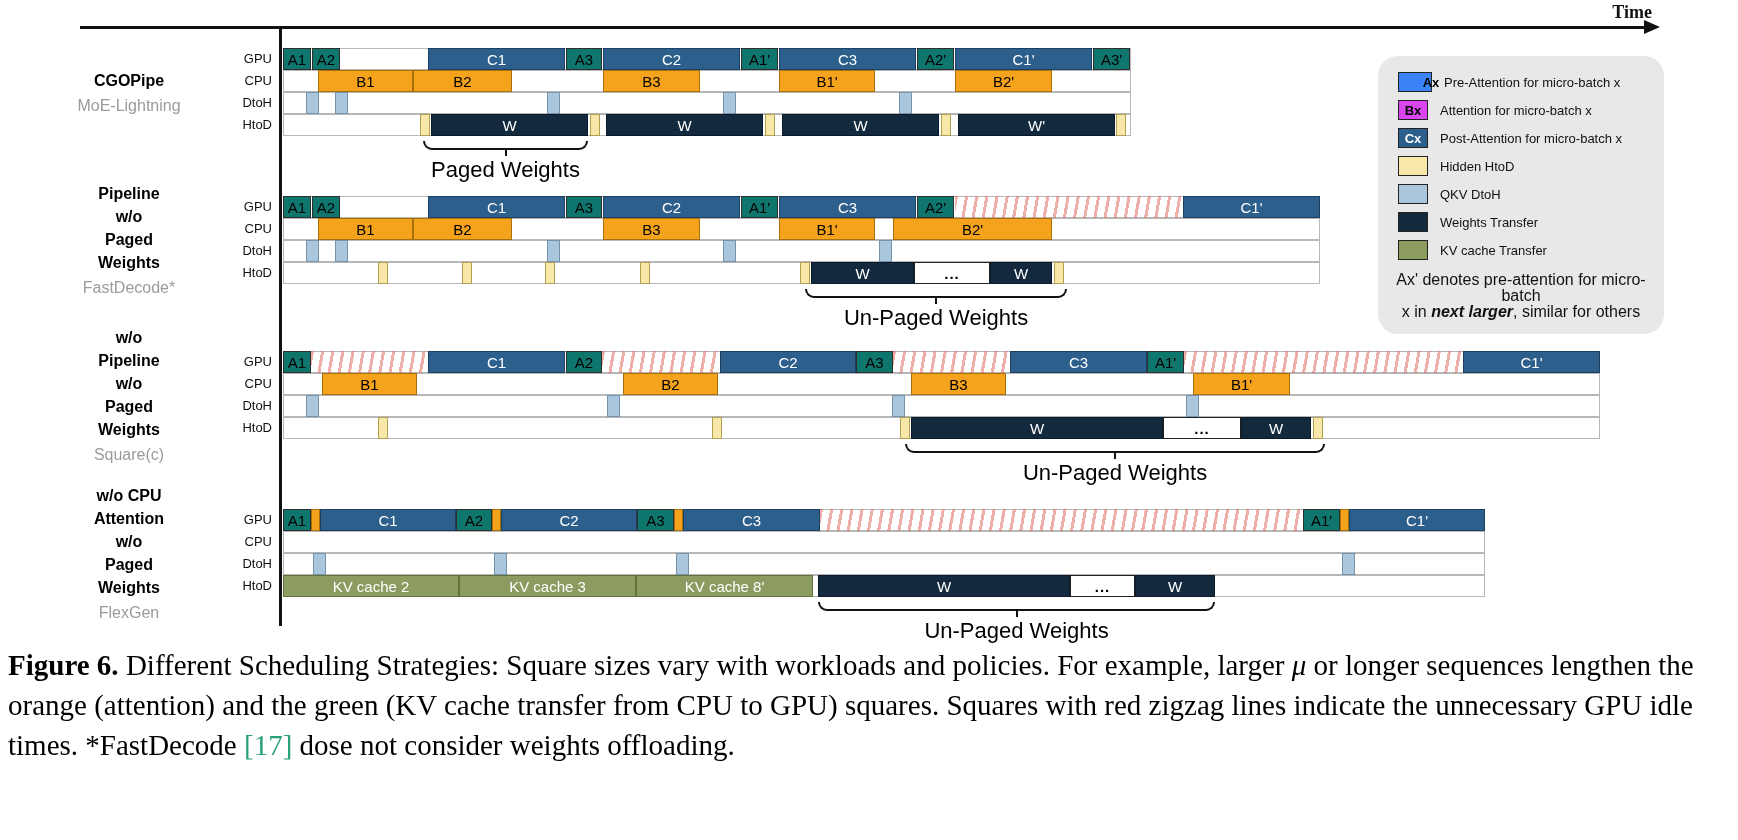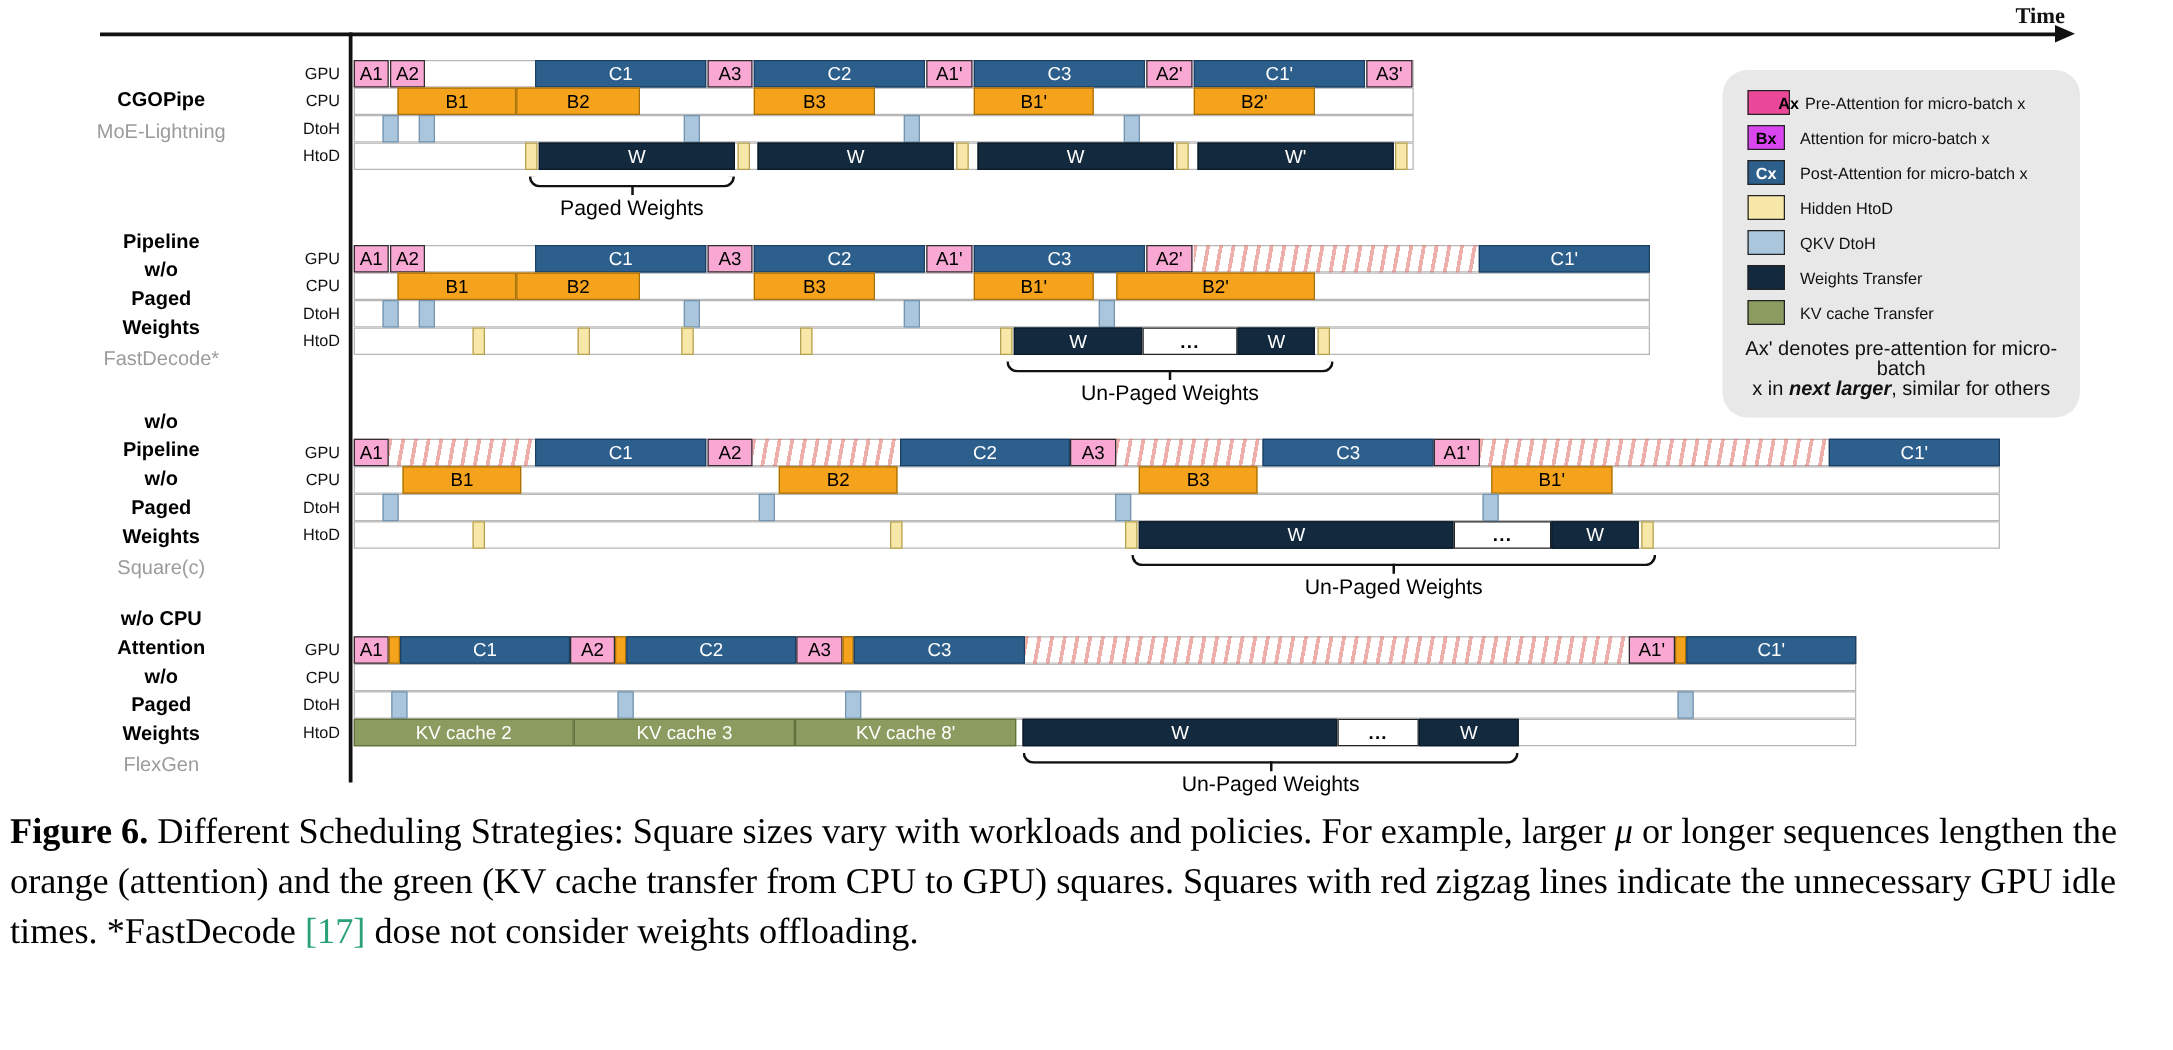--- a/index.html
+++ b/index.html
@@ -7,32 +7,32 @@
   .time-axis{position:absolute;left:80px;top:26px;width:1566px;height:3px;background:#111;}
   .time-arrowhead{position:absolute;left:1644px;top:20px;width:0;height:0;border-left:16px solid #111;border-top:7.5px solid transparent;border-bottom:7.5px solid transparent;}
   .time-label{position:absolute;left:1560px;top:2px;width:92px;text-align:right;font-family:"Liberation Serif",serif;font-weight:700;font-size:18px;color:#111;}
   .v-axis{position:absolute;left:279px;top:26px;width:3px;height:600px;background:#111;}
   .group-label{position:absolute;left:30px;width:198px;display:flex;flex-direction:column;align-items:center;justify-content:center;text-align:center;}
   .group-title{font-size:16px;font-weight:700;line-height:23px;color:#000;}
   .group-subtitle{font-size:16px;color:#9b9b9b;line-height:21px;margin-top:3px;}
   .row-label{position:absolute;left:192px;width:80px;text-align:right;font-size:13px;color:#111;line-height:22px;}
   .track{position:absolute;height:22px;background:#fff;border:1px solid #b7b7b7;box-sizing:border-box;}
   .block{position:absolute;top:-1px;height:22px;box-sizing:border-box;display:flex;align-items:center;justify-content:center;font-size:15px;line-height:1;white-space:nowrap;}
-  .b-pre{background:#f9a8d4;border:1px solid #2e2e2e;color:#000;z-index:2;}
+  .b-pre{background:#0f766e;border:1px solid #2e2e2e;color:#000;z-index:2;}
   .b-attn{background:var(--c-attn);border:1px solid #a8700a;color:#000;z-index:2;}
   .b-post{background:var(--c-post);border:1px solid #1c4063;color:#fff;z-index:2;}
   .b-hidden{background:var(--c-hidden);border:1px solid #b3a04f;z-index:2;}
   .b-qkv{background:var(--c-qkv);border:1px solid #7593ad;z-index:2;}
   .b-weights{background:var(--c-weights);border:1px solid #0b1a29;color:#fff;z-index:2;}
   .b-kv{background:var(--c-kv);border:1px solid #62713c;color:#fff;z-index:2;}
   .b-idle{background-image:repeating-linear-gradient(100deg, rgba(224,108,100,0.55) 0 3px, rgba(255,255,255,0) 3px 10px);z-index:1;}
   .b-dots{background:#fff;border:1px solid #222;color:#000;font-weight:700;letter-spacing:1px;z-index:2;}
   .brace{position:absolute;height:9px;border-left:2px solid #111;border-right:2px solid #111;border-bottom:2px solid #111;border-radius:0 0 9px 9px;box-sizing:border-box;}
   .brace::after{content:"";position:absolute;left:50%;bottom:-8px;width:2px;height:8px;background:#111;transform:translateX(-50%);}
-  .brace-label{position:absolute;text-align:center;font-size:17px;color:#000;}
+  .brace-label{position:absolute;text-align:center;font-size:22px;color:#000;}
   .legend{position:absolute;left:1378px;top:56px;width:286px;background:#e8e8e8;border-radius:20px;padding:16px 14px 14px;box-sizing:border-box;}
   .legend-row{display:flex;align-items:center;gap:12px;margin:0 0 8px 6px;}
   .lswatch{width:30px;height:20px;border:1px solid #222;box-sizing:border-box;display:flex;align-items:center;justify-content:center;font-size:13px;font-weight:700;flex:0 0 30px;}
   .ltext{font-size:13px;color:#111;}
   .legend-note{font-size:16px;color:#111;text-align:center;margin-top:12px;line-height:16px;}
   .caption{position:absolute;left:8px;top:645px;width:1722px;font-family:"Liberation Serif",serif;font-size:29px;line-height:1.38;color:#000;}
   .seg-bold{font-weight:700;}
   .seg-italic{font-style:italic;}
   .seg-cite{color:var(--c-cite);}
 </style>
@@ -234,21 +234,21 @@
         <div class="block b-dots" style="left: 786px; width: 65px;">...</div>
         <div class="block b-weights" style="left: 851px; width: 80px;">W</div>
       </div>
       <div class="brace" style="left: 818px; top: 602px; width: 397px;"></div>
       <div class="brace-label" style="left: 758px; top: 618px; width: 517px;">Un-Paged Weights</div>
     </div>
 
   <div class="legend" id="legend">
     <div id="legend-items">
         <div class="legend-row">
-          <div class="lswatch" style="background: #ec4899; padding-left: 32px;">Ax</div>
+          <div class="lswatch" style="background: #3b82f6; padding-left: 32px;">Ax</div>
           <div class="ltext">Pre-Attention for micro-batch x</div>
         </div>
         <div class="legend-row">
           <div class="lswatch" style="background: #d946ef;">Bx</div>
           <div class="ltext">Attention for micro-batch x</div>
         </div>
         <div class="legend-row">
           <div class="lswatch" style="background: rgb(45, 95, 141); color: rgb(255, 255, 255);">Cx</div>
           <div class="ltext">Post-Attention for micro-batch x</div>
         </div>

